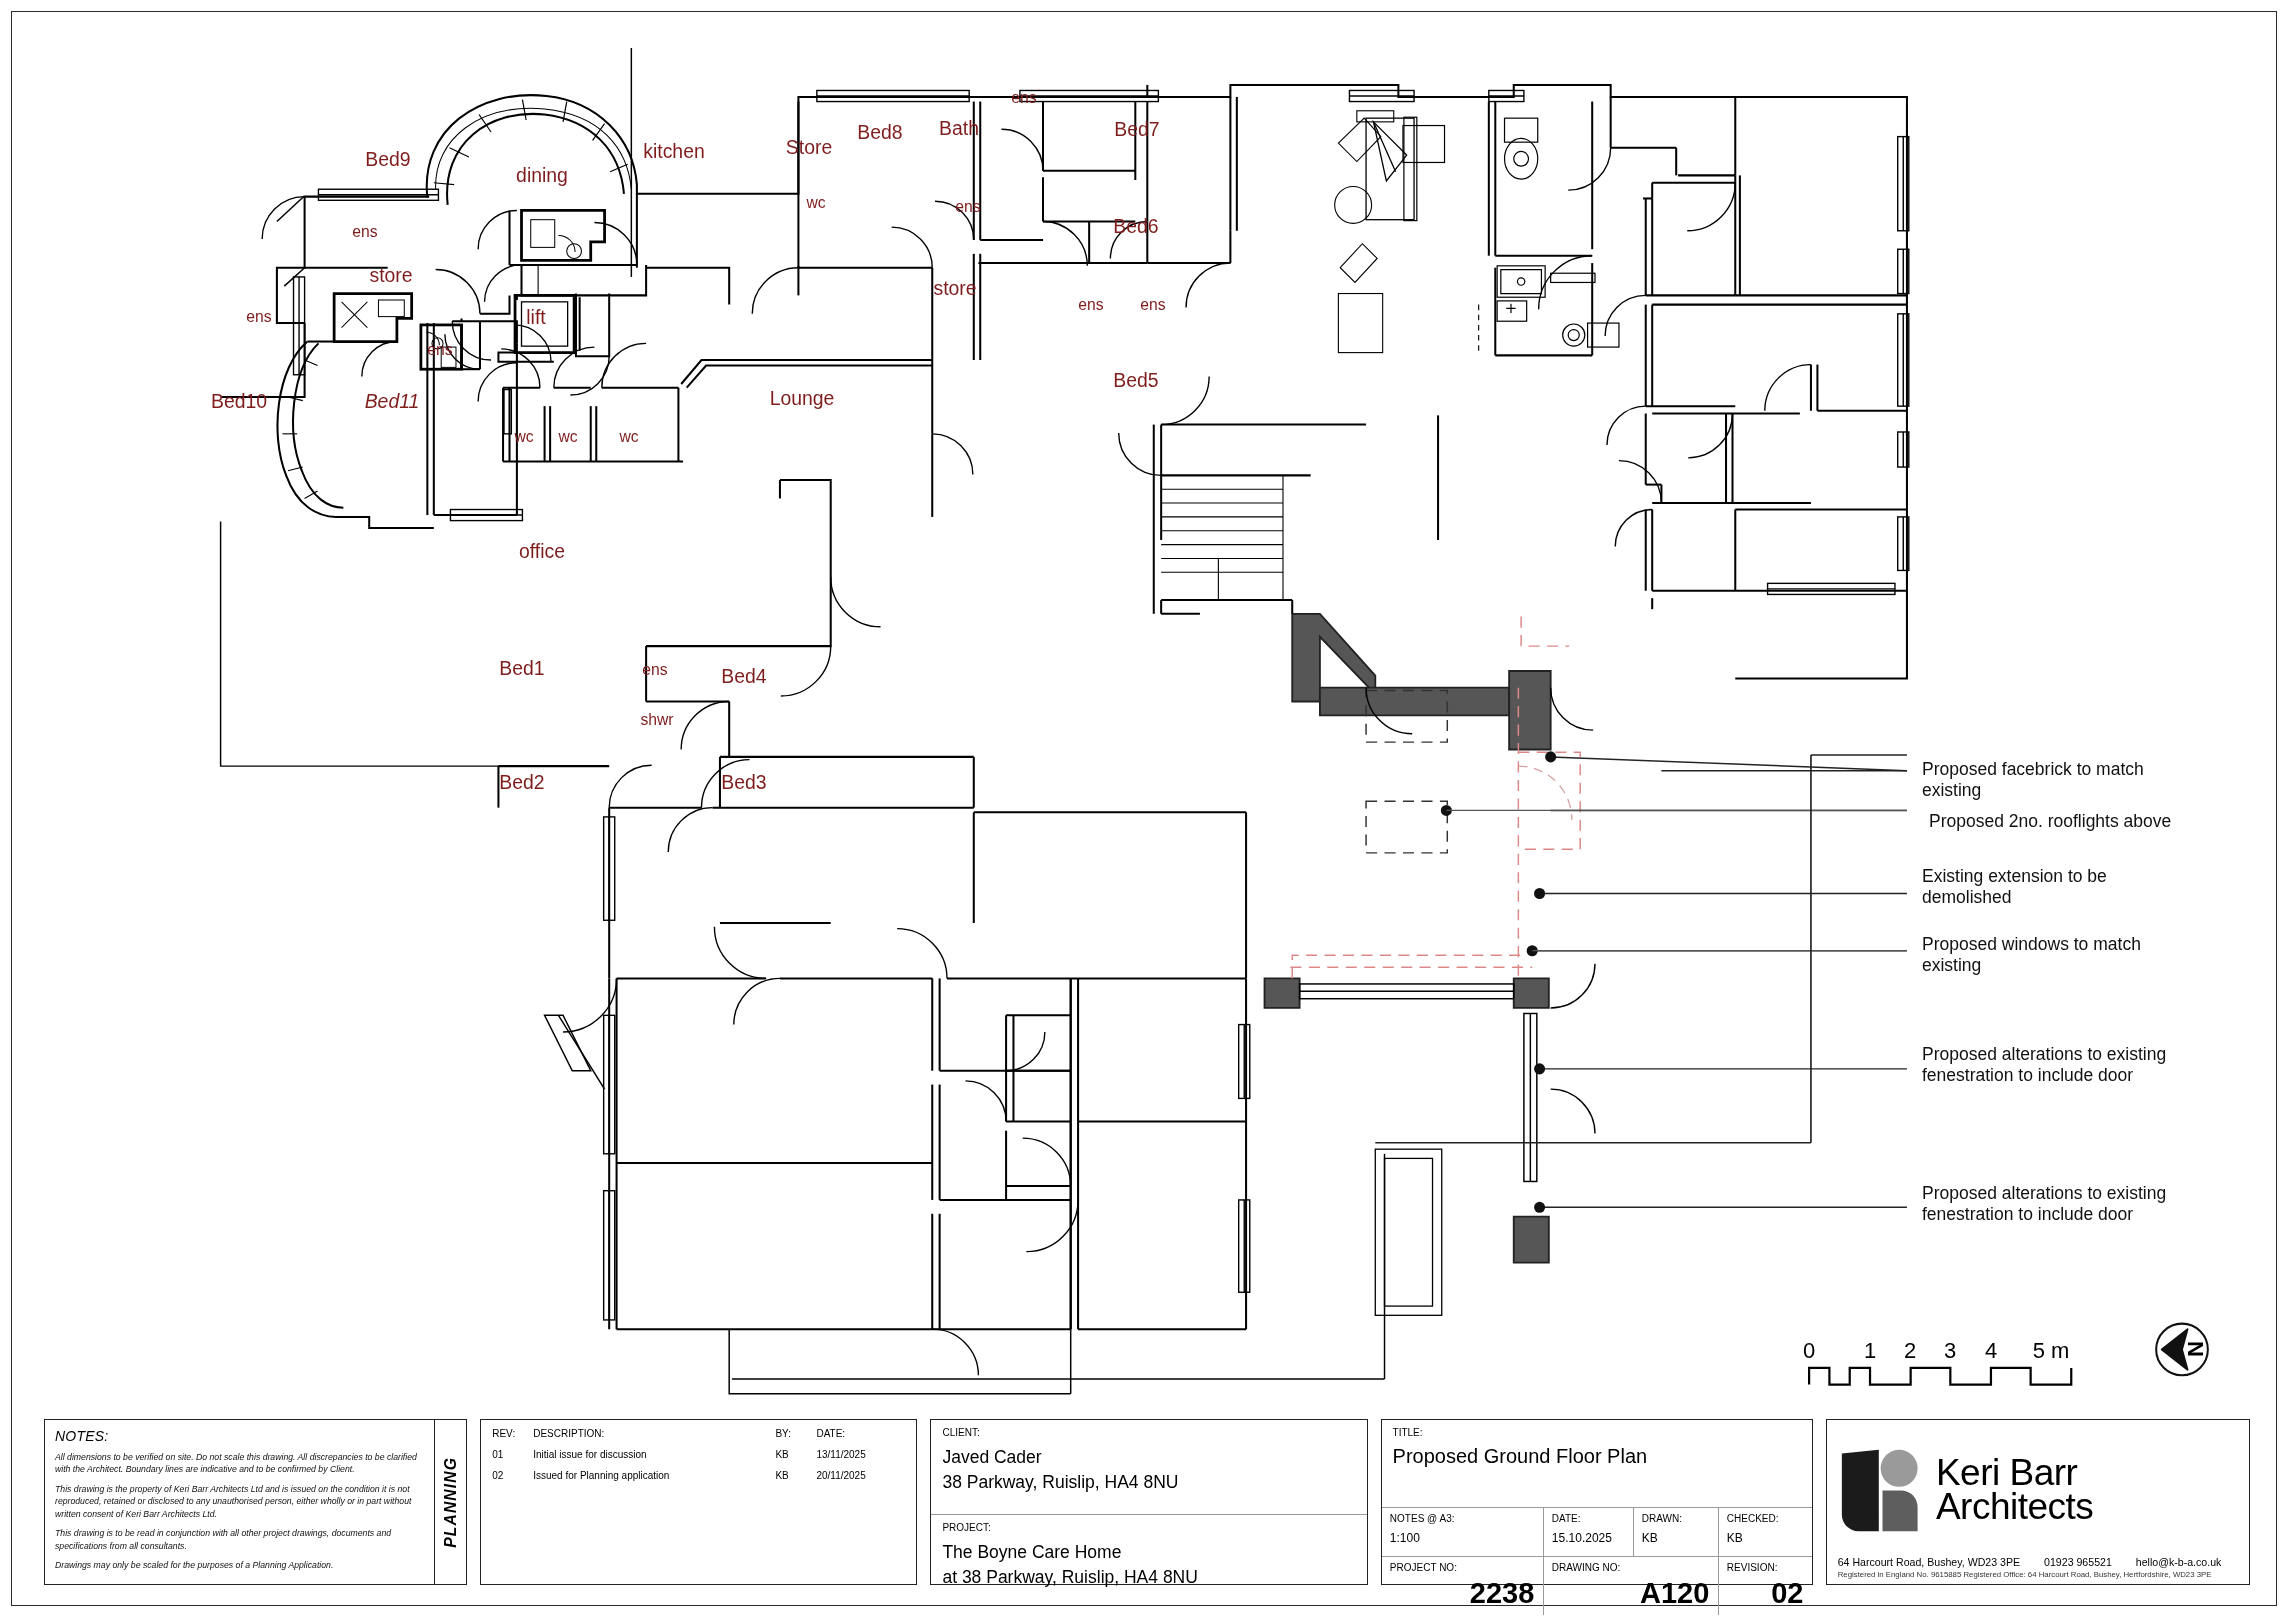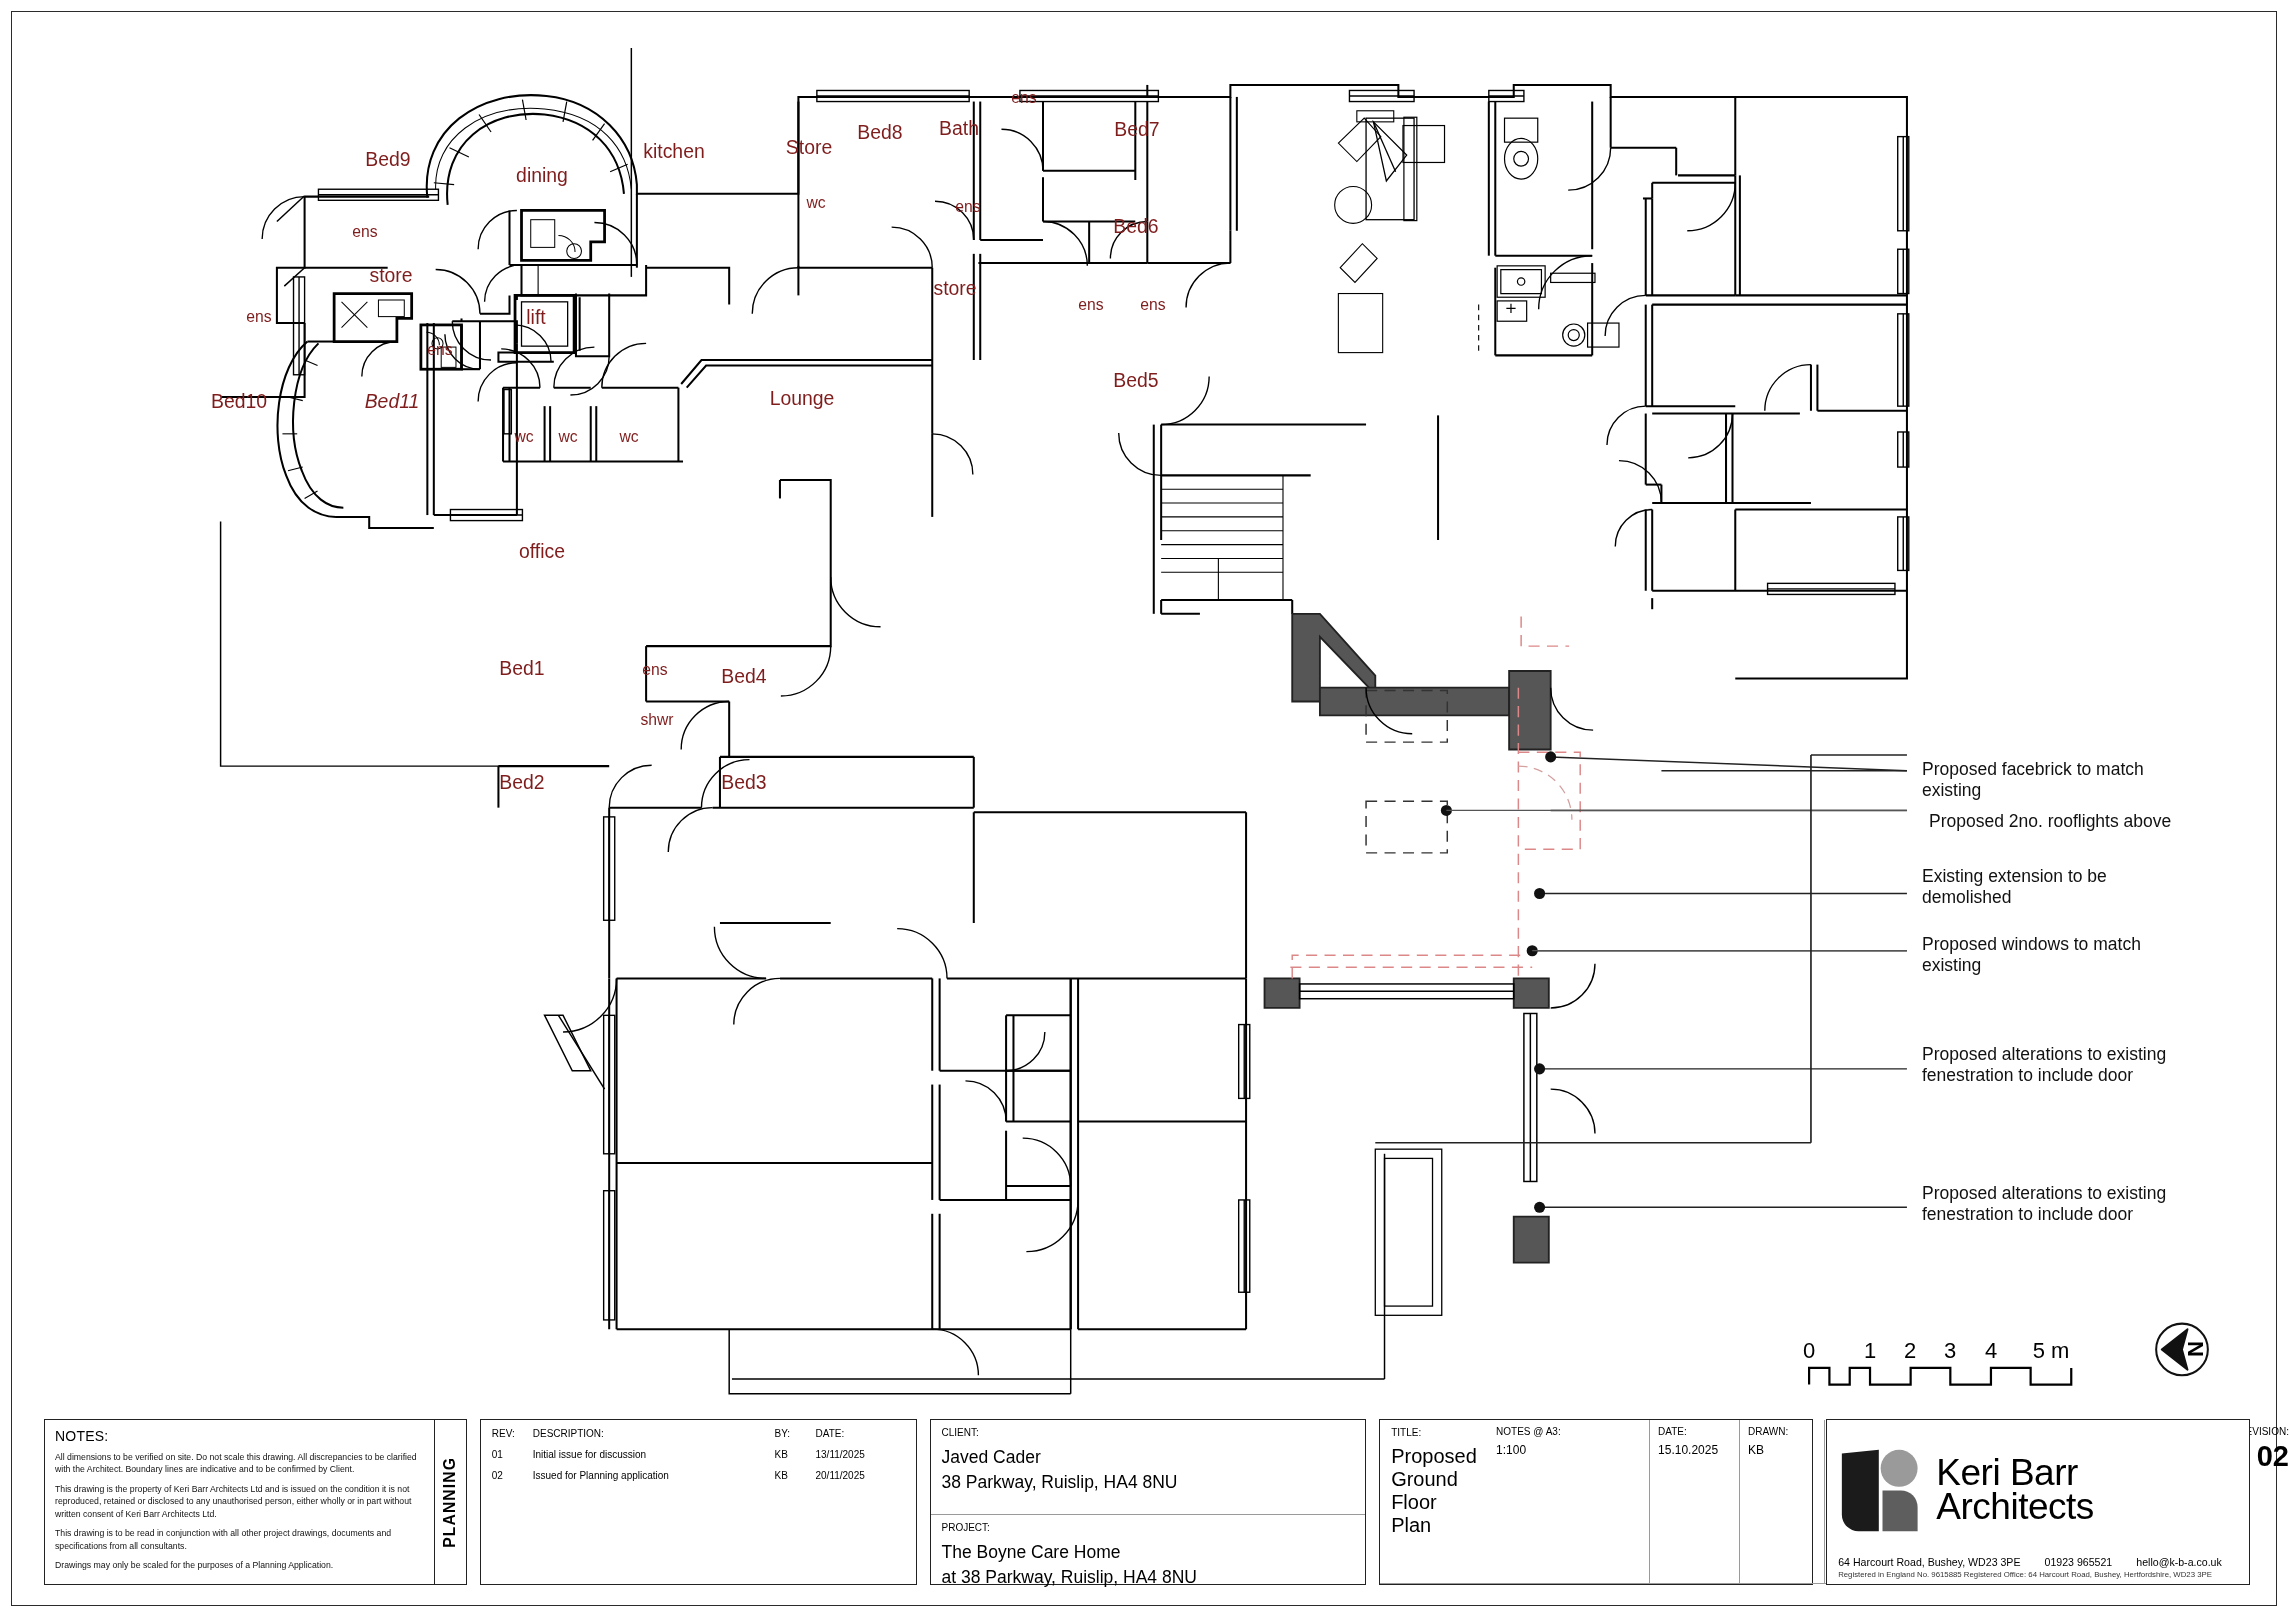--- a/index.html
+++ b/index.html
@@ -8,35 +8,35 @@
   .sheet-border{position:absolute;left:11px;top:11px;width:2266px;height:1595px;border:1.8px solid #2b2b2b;box-sizing:border-box;}
   svg{display:block;}
   #planlayer{position:absolute;left:0;top:0;width:2290px;height:1619px;pointer-events:none;}
   .rlabel{position:absolute;font-size:19.4px;color:#7f1d1d;white-space:nowrap;transform:translate(-50%,-50%);font-family:"Liberation Sans",sans-serif;}
   .rlabel.sm{font-size:15.7px;}
   .anno{position:absolute;font-size:17.5px;line-height:1.22;white-space:pre-line;color:#111;font-family:"Liberation Sans",sans-serif;}
 
   
   #titleblock{position:absolute;left:44px;top:1419px;width:2206px;height:166px;display:flex;gap:0;}
   .tb-box{border:1.8px solid #222;box-sizing:border-box;background:#fff;position:relative;}
-  #tb-notes{width:425px;display:flex;}
+  #tb-notes{width:425px;display:flex;font-style:italic;}
   .notes-inner{flex:1;padding:8.3px 10px 3.7px 10px;}
   .notes-title{font-size:14px;letter-spacing:0.2px;margin-bottom:6.5px;}
   .notes-p{font-size:8.7px;line-height:1.42;margin-bottom:7.4px;color:#111;}
   .planning-strip{width:31px;border-left:1.8px solid #222;display:flex;align-items:center;justify-content:center;}
   .planning-strip span{writing-mode:vertical-rl;transform:rotate(180deg);font-weight:bold;font-size:15.7px;letter-spacing:1.1px;}
   #tb-rev{width:439px;margin-left:13px;padding:8.3px 11px;}
   .rev-grid{display:grid;grid-template-columns:41px 1fr 41px 89px;font-size:10px;row-gap:10px;}
   .rev-grid .hd{font-size:10px;}
   #tb-client{width:439px;margin-left:13px;display:flex;flex-direction:column;}
   .cl-top{flex:0 0 79px;padding:7.4px 11px;border-bottom:1.8px solid #9a9a9a;}
   .cl-bot{flex:1;padding:7.4px 11px;}
   .fld-cap{font-size:10px;margin-bottom:6.5px;}
   .fld-val{font-size:17.5px;line-height:1.45;}
-  #tb-title{width:434px;margin-left:13px;display:flex;}
+  #tb-title{width:434px;margin-left:13px;display:flex;flex-direction:column;}
   .ti-top{flex:0 0 72px;padding:7.4px 11px;border-bottom:1.8px solid #9a9a9a;}
   .ti-mid{flex:0 0 48px;display:flex;border-bottom:1.8px solid #9a9a9a;}
   .ti-bot{flex:1;display:flex;}
   .ti-cell{padding:5.5px 8.3px;border-right:0.9px solid #9a9a9a;box-sizing:border-box;}
   .ti-cell:last-child{border-right:none;}
   .ti-mid .c1{width:162px}.ti-mid .c2{width:90px}.ti-mid .c3{width:85px}.ti-mid .c4{flex:1}
   .ti-bot .c1{width:162px}.ti-bot .c2{width:175px}.ti-bot .c3{flex:1}
   .bignum{font-size:29px;font-weight:bold;text-align:right;margin-top:-2.8px;}
   .ti-title{font-size:20px;}
   #tb-logo{width:426px;margin-left:13px;padding:9.2px 11px 5.5px 11px;display:flex;flex-direction:column;}

